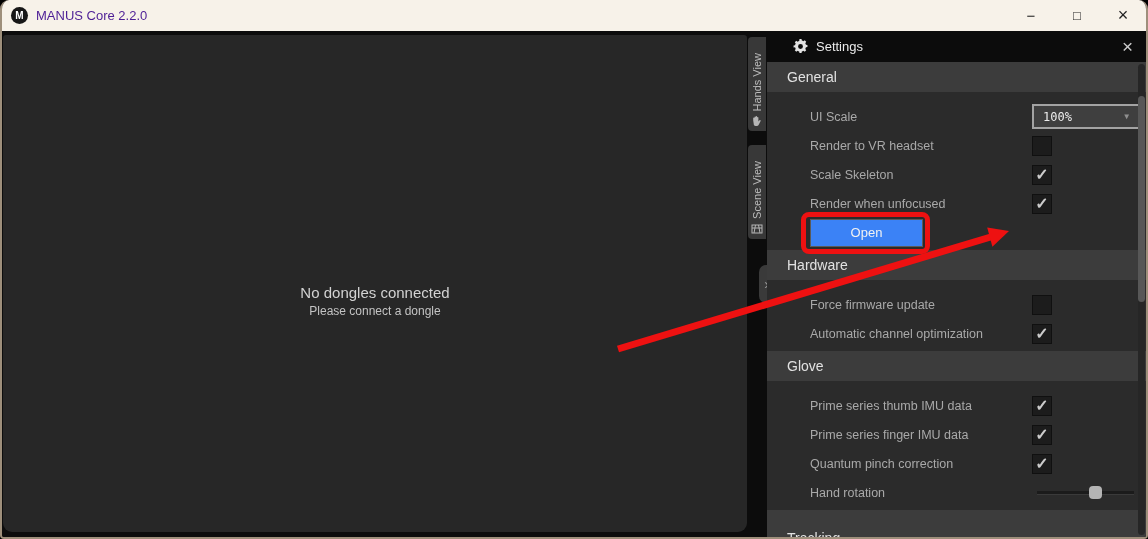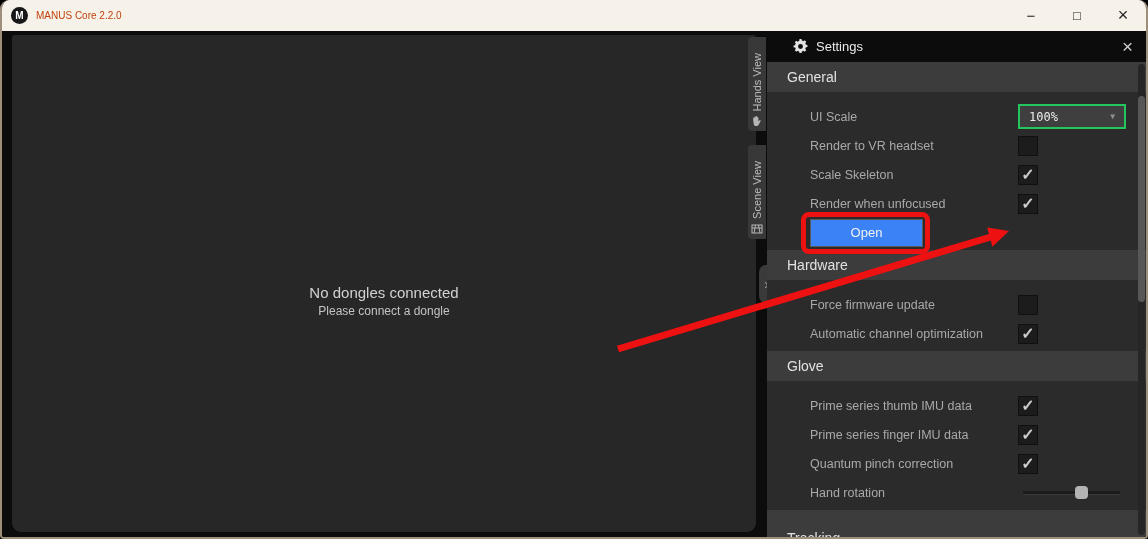--- a/index.html
+++ b/index.html
@@ -20,39 +20,38 @@
   .titlebar {
     height: 31px; background: #f7f2e9;
     display: flex; align-items: center; padding-left: 9px;
   }
   .logo {
     width: 17px; height: 17px; border-radius: 50%;
     background: #171717; color: #fff;
     font-size: 10px; font-weight: bold;
     display: flex; align-items: center; justify-content: center;
   }
-  .title-text { margin-left: 8px; font-size: 10px; color: #c2410c; }
+  .title-text { margin-left: 8px; font-size: 13px; color: #4c1d95; }
   .win-controls { margin-left: auto; display: flex; height: 100%; }
   .win-btn {
     width: 46px; height: 100%;
     display: flex; align-items: center; justify-content: center;
     font-size: 15px; color: #222; cursor: default;
   }
   .win-btn.maximize { font-size: 13px; }
   .win-btn.close { font-size: 18px; }
 
   
   .content { position: relative; height: 506px; background: #0c0c0c; }
 
   .viewport {
     position: absolute; left: 1px; top: 4px; width: 744px; height: 497px;
     background: #272727; border-radius: 3px 3px 9px 9px;
     display: flex; flex-direction: column; align-items: center; justify-content: center;
     padding-top: 34px;
-    margin-left: 9px;
   }
   .vp-primary { font-size: 15px; color: #d2d2d2; }
   .vp-secondary { font-size: 12px; color: #c3c3c3; margin-top: 3px; }
 
   
   .tabstrip { position: absolute; left: 746px; top: 6px; width: 18px; }
   .vtab {
     width: 18px; height: 94px; background: #383838;
     border-radius: 4px 0 0 4px; margin-bottom: 14px;
     display: flex; flex-direction: column; align-items: center; justify-content: flex-end;
@@ -89,35 +88,35 @@
 
   .section-header {
     height: 30px; flex: none; background: #3c3c3c;
     display: flex; align-items: center; padding-left: 20px;
     font-size: 14px; color: #e2e2e2;
   }
   .section-header.grow { flex: 1 1 auto; align-items: flex-start; padding-top: 20px; }
   .rows { padding-top: 10px; padding-bottom: 3px; }
   .row {
     height: 29px; display: flex; align-items: center;
-    padding-left: 43px; padding-right: 14px;
+    padding-left: 43px; 
   }
   .row-label { flex: 1 1 auto; font-size: 12.5px; color: #a9a9a9; }
   .control { width: 114px; flex: none; display: flex; align-items: center; position: relative; }
 
   .checkbox {
     width: 20px; height: 20px; background: #1c1c1c; border: 1px solid #101010;
     display: flex; align-items: center; justify-content: center;
   }
   .checkbox.checked::after {
     content: "✓"; color: #cbcbcb; font-size: 16px; font-weight: bold; line-height: 1;
   }
 
   .dropdown {
-    width: 108px; height: 25px; background: #3f3f3f; border: 2px solid #22c55e;
+    width: 108px; height: 25px; background: #3f3f3f; border: 2px solid #a3a3a3;
     display: flex; align-items: center; padding: 0 9px;
     font-family: "DejaVu Sans Mono", monospace; font-size: 12px; color: #ececec;
   }
   .dropdown::after { content: "▼"; margin-left: auto; font-size: 8px; color: #8f8f8f; }
 
   .open-btn {
     width: 113px; height: 28px; background: #3b82f6; border: 1px solid #5a5a5a;
     color: #f2f2f2; font-size: 13px;
     display: flex; align-items: center; justify-content: center;
   }

